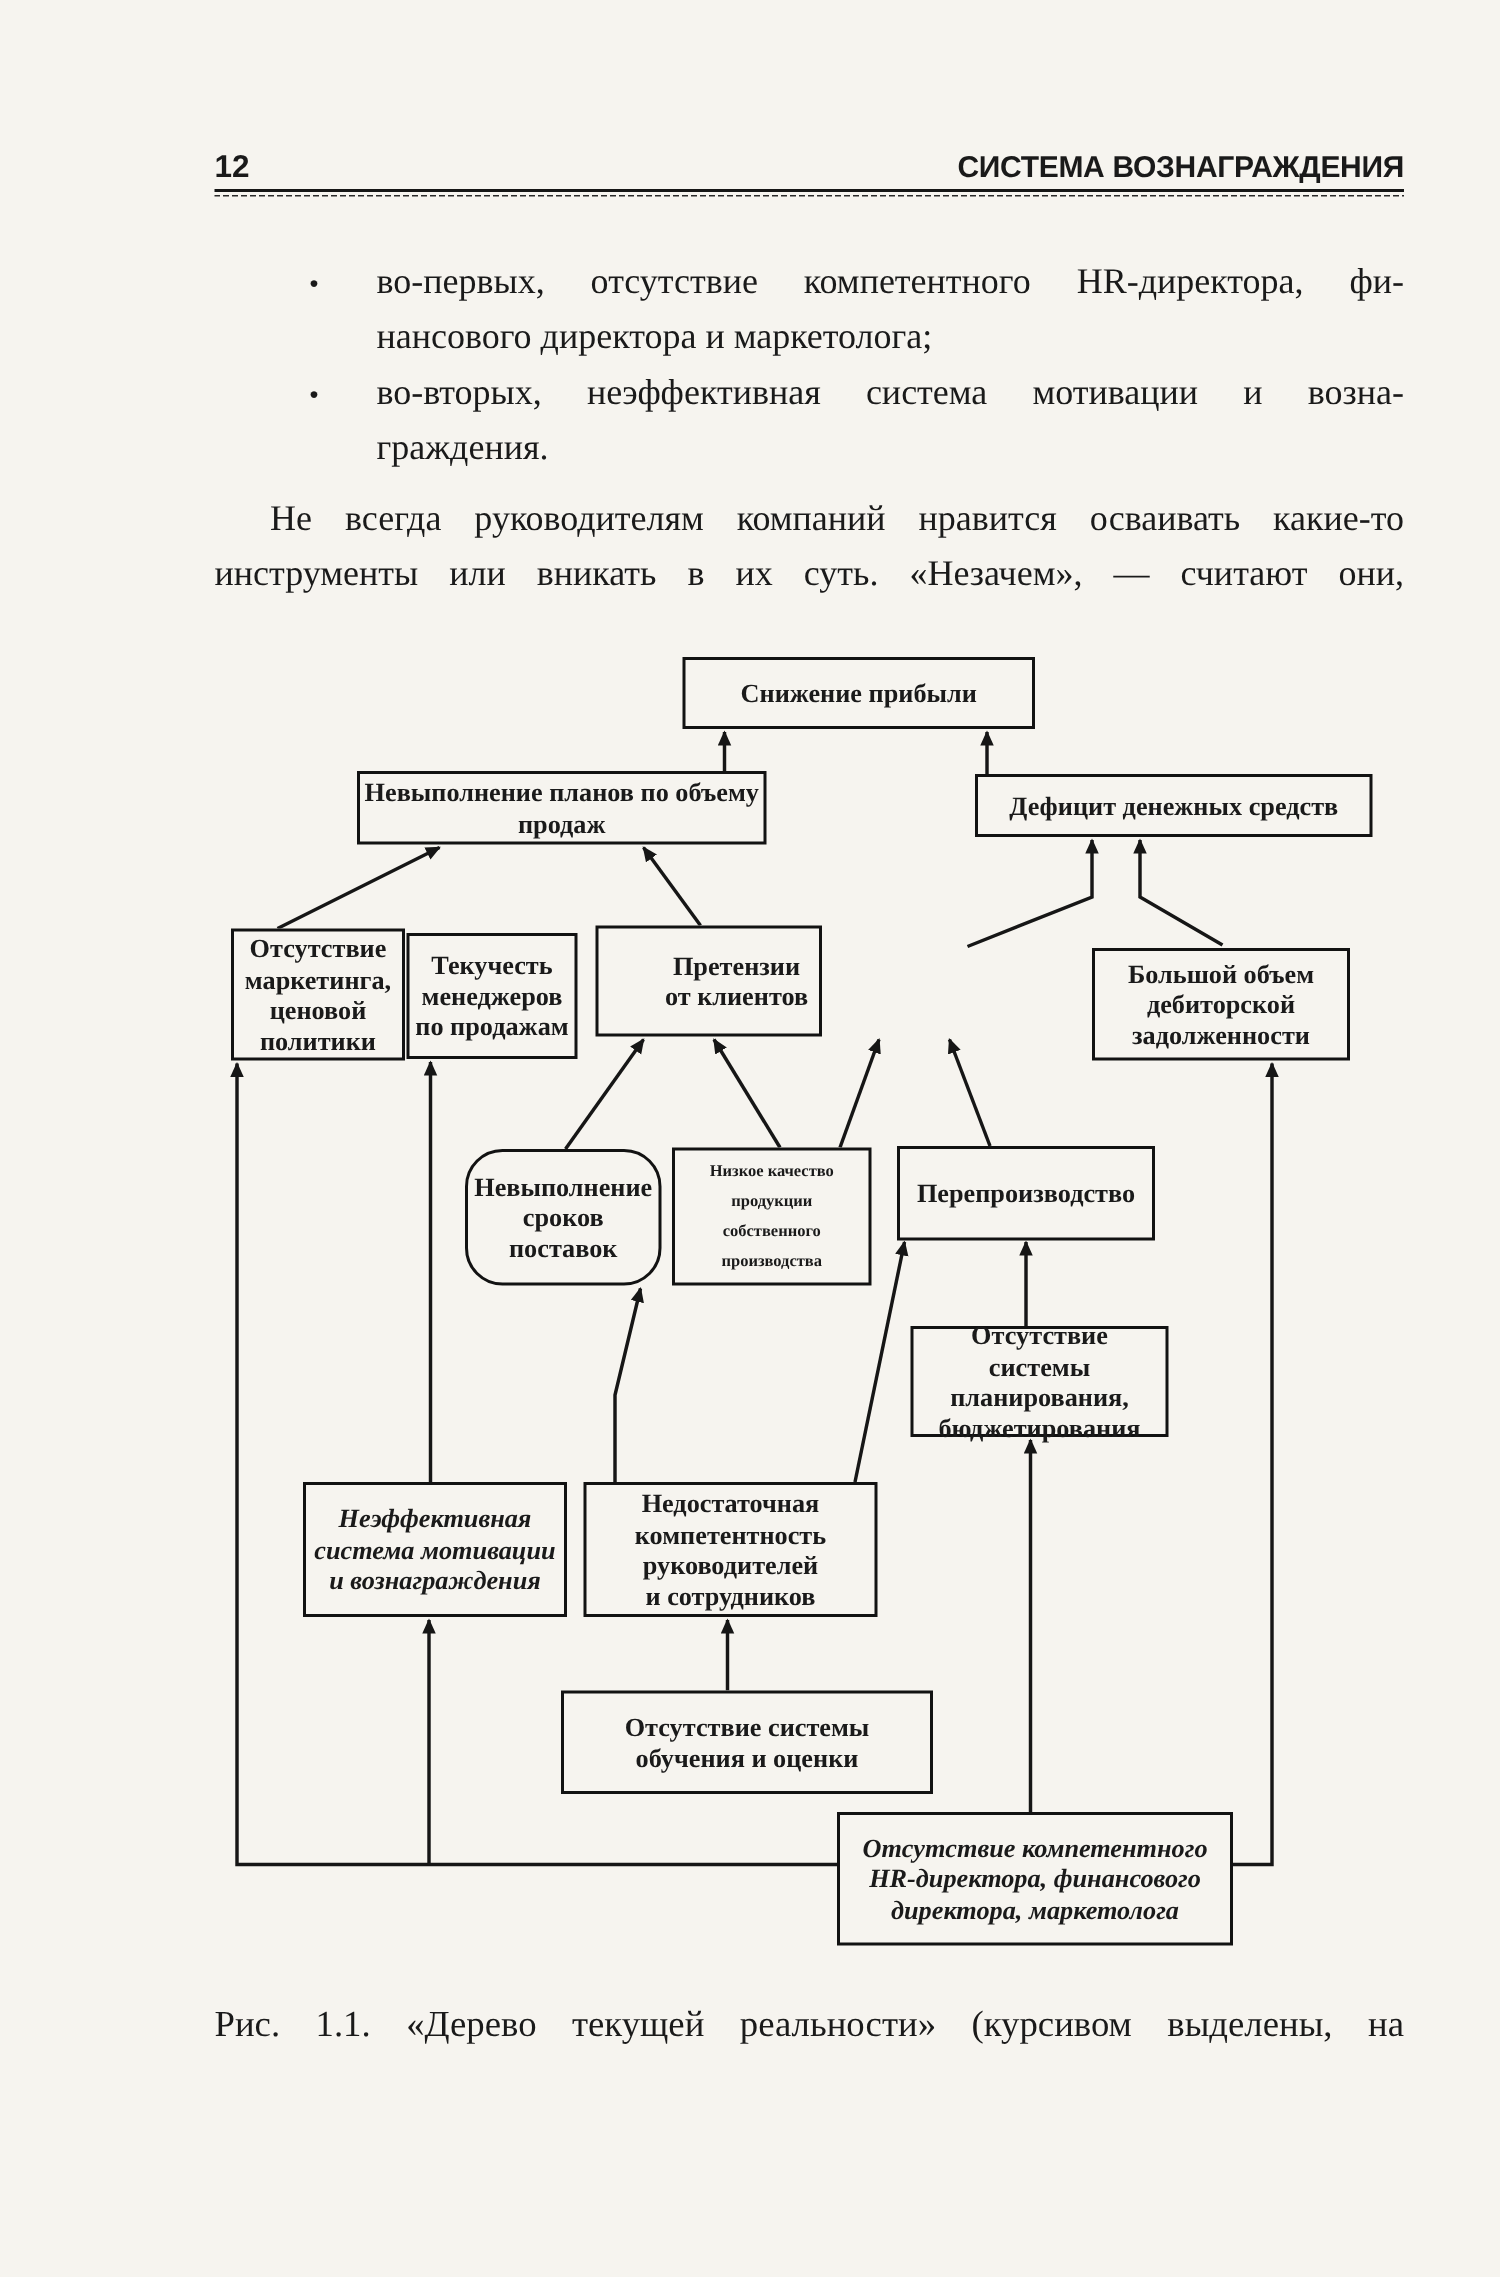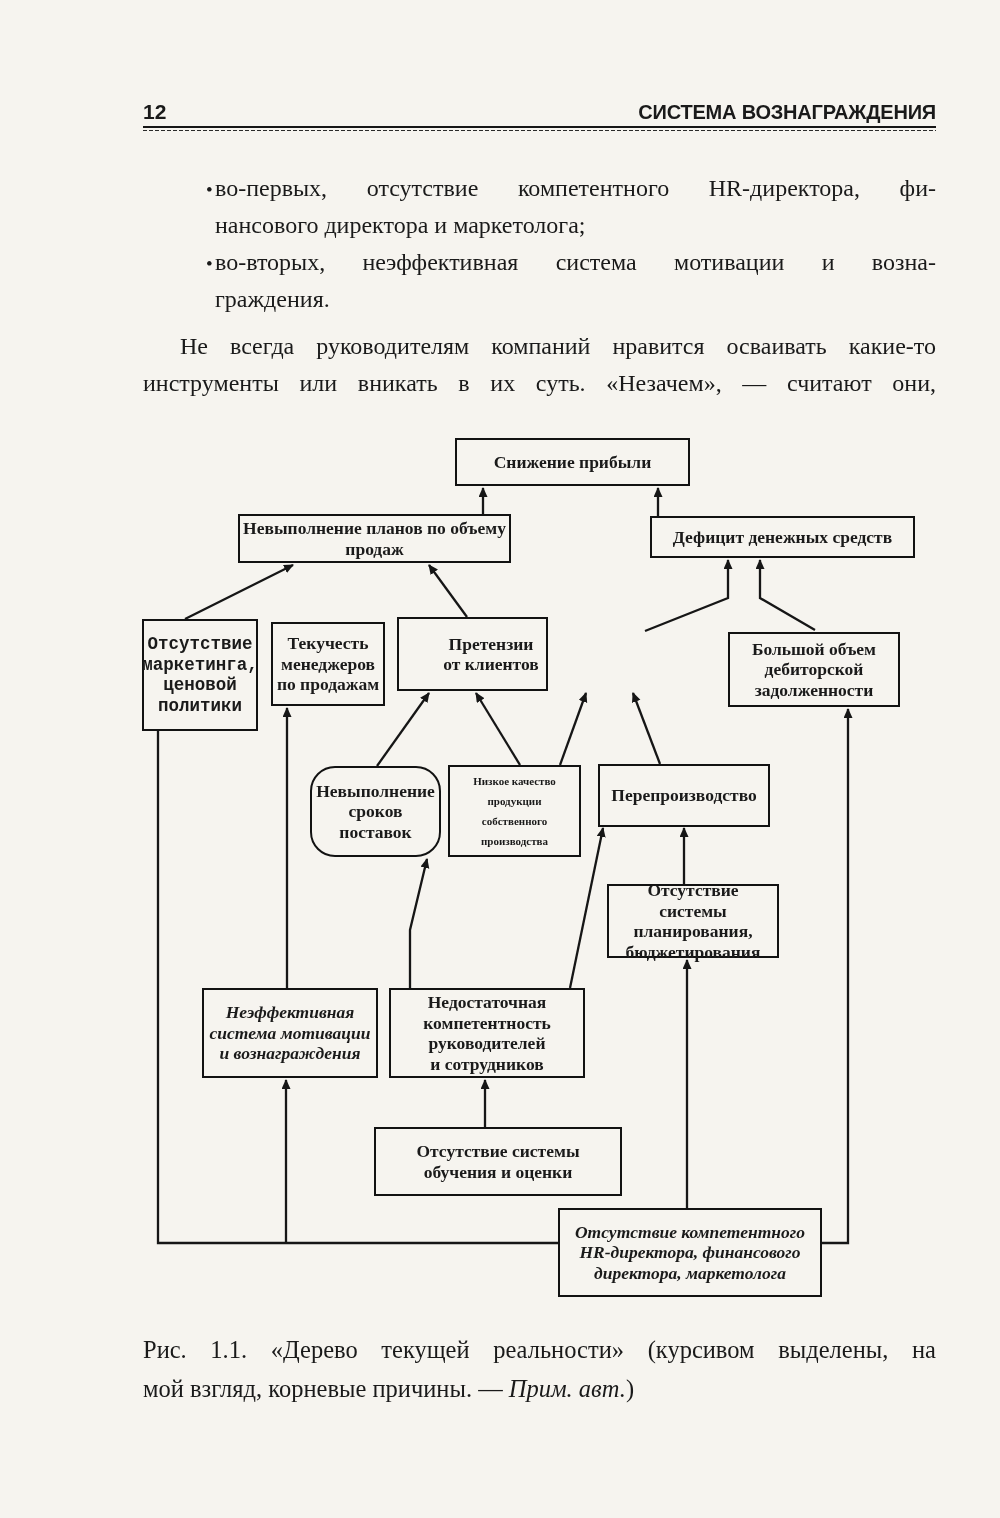--- a/index.html
+++ b/index.html
@@ -30,21 +30,21 @@
   .headrule{position:absolute;left:143px;top:126px;width:793px;}
   .headrule .solid{height:0;border-top:2.5px solid #161616;}
   .headrule .dotted{
     margin-top:1.5px;height:1.6px;
     background:repeating-linear-gradient(90deg,#2a2a2a 0 4px,rgba(0,0,0,0) 4px 6px);
   }
   
   .textblock{position:absolute;left:143px;width:793px;font-size:24px;line-height:37px;}
   .bullet-item{position:relative;}
   .bullet-marker{position:absolute;left:63px;top:1px;font-size:19px;}
-  .bullet-lines{margin-left:72px;}
+  .bullet-lines{margin-left:108px;}
   .jline{text-align:justify;text-align-last:justify;}
   .indent1{padding-left:37px;}
   .caption{position:absolute;left:143px;width:793px;font-size:24.5px;line-height:39px;}
   .caption .b{font-weight:400;}
   .caption .i{font-style:italic;}
   
   .arrows{position:absolute;left:0;top:0;}
   .arrows polyline{fill:none;stroke:#161616;stroke-width:2.3px;}
   .node{
     position:absolute;
@@ -118,21 +118,21 @@
     <polyline points="485,1127 485,1080" marker-end="url(#ah)"></polyline>
     <polyline points="558,1243 158,1243 158,709" marker-end="url(#ah)"></polyline>
     <polyline points="286,1243 286,1080" marker-end="url(#ah)"></polyline>
     <polyline points="822,1243 848,1243 848,709" marker-end="url(#ah)"></polyline>
   </svg>
 
   <div class="node" style="left:455px;top:438px;width:235px;height:48px;">Снижение прибыли</div>
   <div class="node" style="left:238px;top:514px;width:273px;height:49px;">Невыполнение планов по объему
 продаж</div>
   <div class="node" style="left:650px;top:516px;width:265px;height:42px;">Дефицит денежных средств</div>
-  <div class="node" style="left:142px;top:619px;width:116px;height:112px;font-family:Liberation Mono, monospace;">Отсутствие
+  <div class="node" style="left:154px;top:619px;width:116px;height:88px;">Отсутствие
 маркетинга,
 ценовой
 политики</div>
   <div class="node" style="left:271px;top:622px;width:114px;height:84px;">Текучесть
 менеджеров
 по продажам</div>
   <div class="node" style="left:397px;top:617px;width:151px;height:74px;padding-left:40px;">Претензии
 от клиентов</div>
   <div class="node" style="left:728px;top:632px;width:172px;height:75px;">Большой объем
 дебиторской
@@ -156,16 +156,15 @@
 руководителей
 и сотрудников</div>
   <div class="node" style="left:374px;top:1127px;width:248px;height:69px;">Отсутствие системы
 обучения и оценки</div>
   <div class="node em" style="left:558px;top:1208px;width:264px;height:89px;">Отсутствие компетентного
 HR-директора, финансового
 директора, маркетолога</div>
 
   <div class="caption" style="top:1330px;">
     <div class="jline"><span>Рис. 1.1. </span><span class="b">«Дерево текущей реальности»</span><span> (курсивом выделены, на</span></div>
-    <div><span>мой взгляд, корневые причины. — </span><span class="i">Прим. авт.</span><span>)</span></div>
   </div>
 
 </div>
 
 </body></html>

